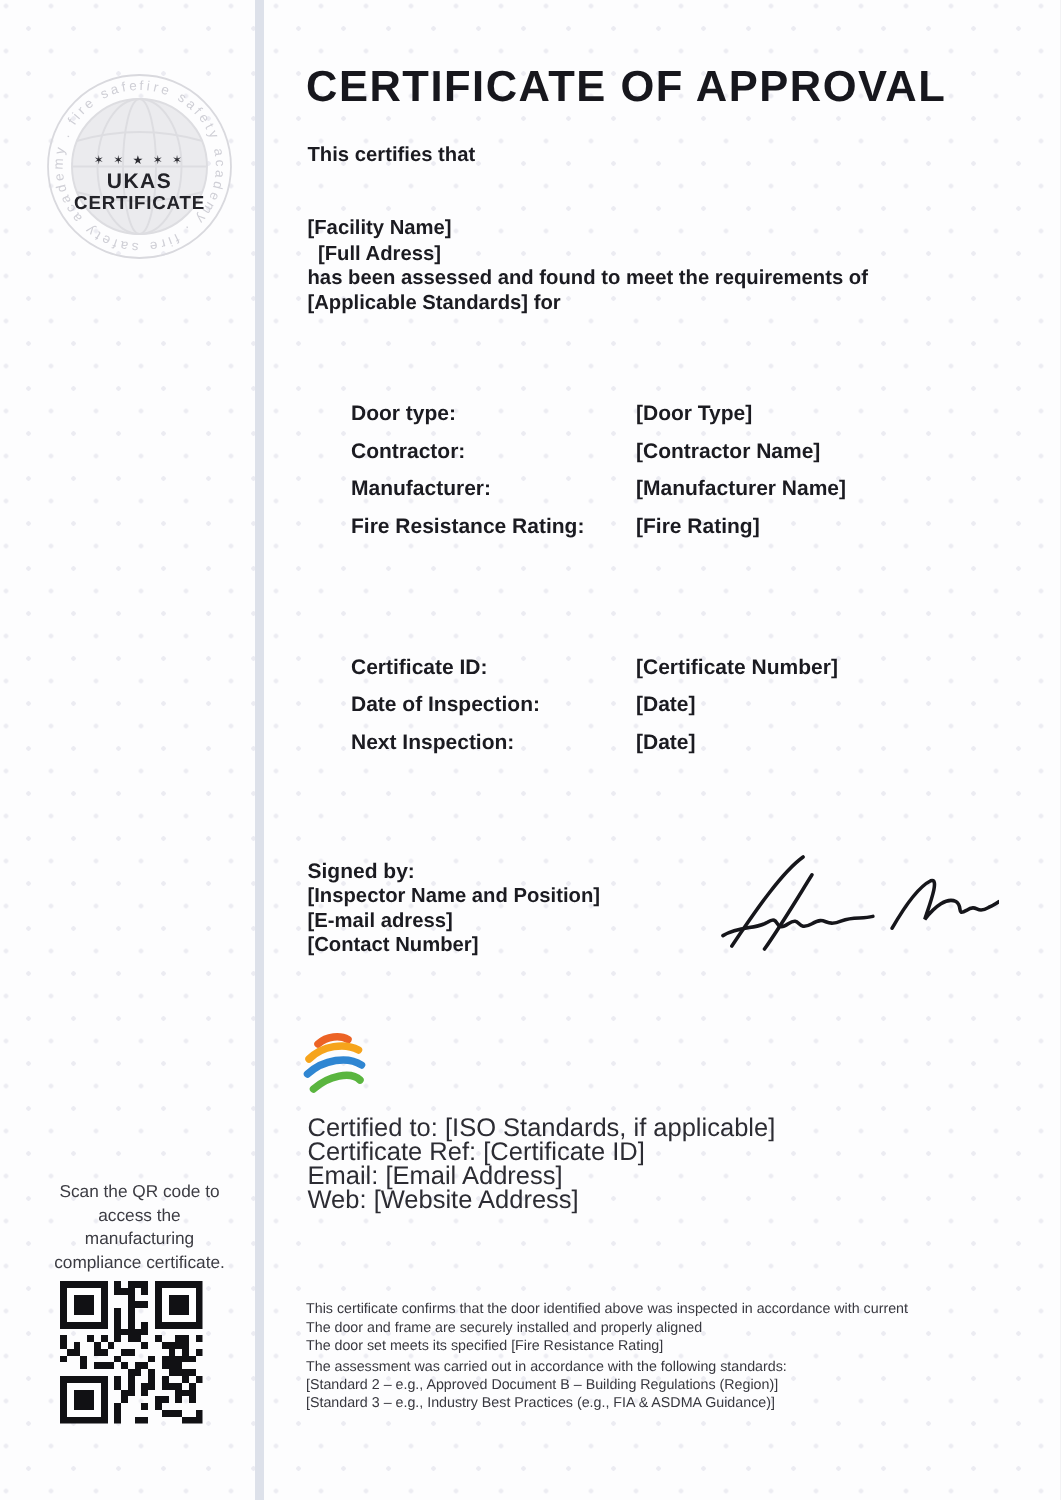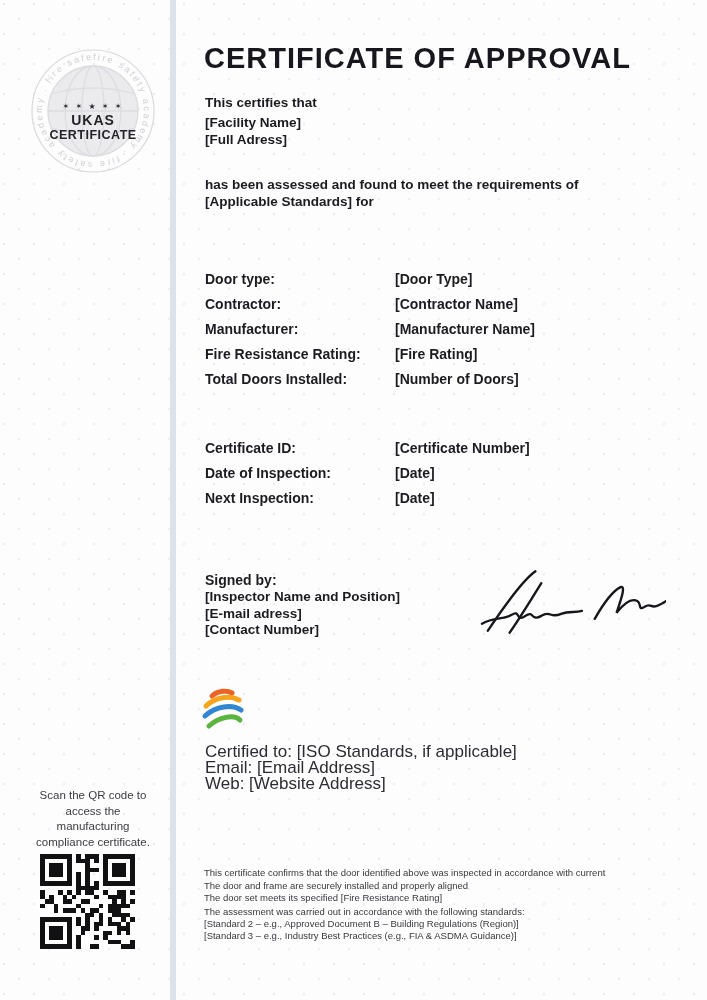--- a/index.html
+++ b/index.html
@@ -25,27 +25,27 @@
   .seal svg { position:absolute; left:0; top:0; }
   .seal-text { position:absolute; left:0; width:130px; text-align:center; color:#232329; }
   .seal-stars { top:56px; font-size:8px; letter-spacing:2px; color:#2a2a30; }
   .seal-ukas { top:66px; font-size:14px; font-weight:700; letter-spacing:1px; }
   .seal-accredited { top:82px; font-size:12.5px; font-weight:700; letter-spacing:0.5px; }
 
   
   .title { position:absolute; left:204px; top:42px; font-size:29px; font-weight:700; letter-spacing:1px; color:#17171d; }
   .para { position:absolute; left:205px; font-size:13.5px; font-weight:600; line-height:16.5px; color:#1b1b21; }
   .intro-certifies { top:95px; }
-  .intro-facility  { top:115px; }
+  .intro-facility  { top:144px;text-align:center; }
   .intro-assessed  { top:177px; }
 
   .fields { position:absolute; left:205px; font-size:14px; font-weight:600; }
   .fields-main { top:262px; }
   .fields-cert { top:431px; }
-  .field-row { display:flex; height:25px; align-items:flex-end; }
+  .field-row { display:flex; height:25px; align-items:center;margin-left:29px; }
   .field-row .flabel { width:190px; }
 
   .signed-heading { position:absolute; left:205px; top:551px; font-size:14px; font-weight:600;margin-top:21px; }
   .contact-block  { position:absolute; left:205px; top:589px; font-size:13.5px; font-weight:600; line-height:16.5px; }
   .signature { position:absolute; left:478px; top:566px; }
 
   .logo { position:absolute; left:199px; top:686px; }
   .company-name { position:absolute; left:257px; top:698px; font-size:17.5px; font-weight:600; letter-spacing:2.2px; color:#1a1a20; }
 
   .certified-block { position:absolute; left:205px; top:744px; font-size:17px; font-weight:400; line-height:16px; color:#2c2c33; }
@@ -112,24 +112,20 @@
       <div class="fvalue">[Contractor Name]</div>
     </div>
     <div class="field-row">
       <div class="flabel">Manufacturer:</div>
       <div class="fvalue">[Manufacturer Name]</div>
     </div>
     <div class="field-row">
       <div class="flabel">Fire Resistance Rating:</div>
       <div class="fvalue">[Fire Rating]</div>
     </div>
-    <div class="field-row">
-      <div class="flabel">Total Doors Installed:</div>
-      <div class="fvalue">[Number of Doors]</div>
-    </div>
   </div>
 
   <div class="fields fields-cert">
     <div class="field-row">
       <div class="flabel">Certificate ID:</div>
       <div class="fvalue">[Certificate Number]</div>
     </div>
     <div class="field-row">
       <div class="flabel">Date of Inspection:</div>
       <div class="fvalue">[Date]</div>
@@ -160,20 +156,21 @@
     <svg width="46" height="46" viewBox="0 0 46 46" fill="none" stroke-width="5" stroke-linecap="round">
       <path d="M13,10 C19,4.5 28,4 33,7" stroke="#ec6325"></path>
       <path d="M7,20 C16,11 31,9 40,14" stroke="#f6a41c"></path>
       <path d="M6,30 C17,20 33,18 42,24" stroke="#2f86d2"></path>
       <path d="M10,40 C20,31 35,28 41,34" stroke="#5ab53f"></path>
     </svg>
   </div>
 
   <div class="certified-block">
     <div>Certified to: [ISO Standards, if applicable]</div>
+    <div>Certificate Ref: [Certificate ID]</div>
     <div>Email: [Email Address]</div>
     <div>Web: [Website Address]</div>
   </div>
 
   <div class="fine-print fp1">
     <div>This certificate confirms that the door identified above was inspected in accordance with current</div>
   </div>
   <div class="fine-print fp2">
     <div>The door and frame are securely installed and properly aligned</div>
     <div>The door set meets its specified [Fire Resistance Rating]</div>

